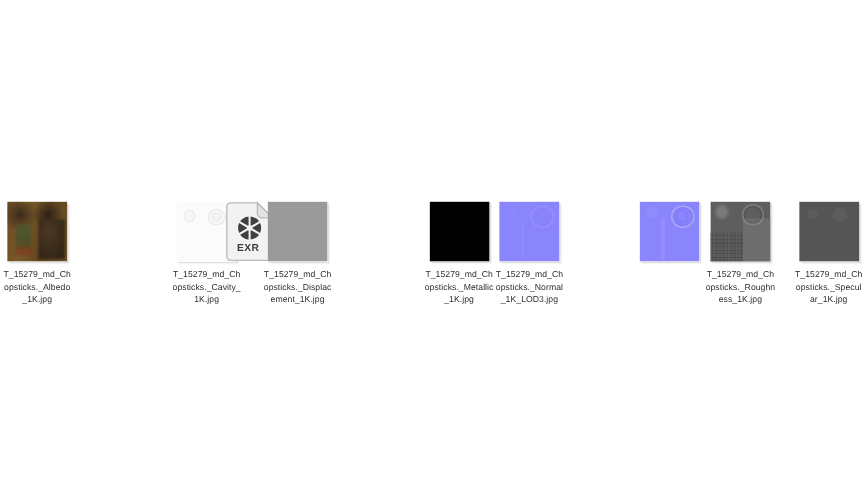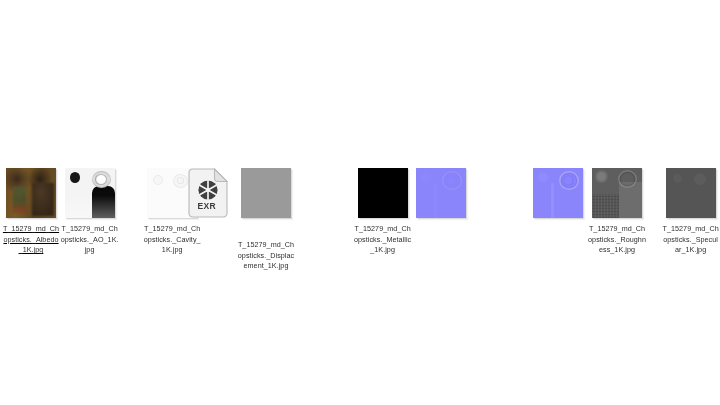--- a/index.html
+++ b/index.html
@@ -275,43 +275,30 @@
     color: #2f2f2f;
     font-family: "Liberation Sans", sans-serif;
     word-break: break-all;
     letter-spacing: 0.05px;
   }
 </style>
 </head>
 <body>
 
 <div id="file-grid">
-    <div class="file-item" style="left: 2px; text-decoration: underline;">
+    <div class="file-item" style="left: 2px;">
       <div class="thumb-wrap">
         <div class="thumb albedo">
           <div class="tx-base"></div>
           <div class="tx-layer a-greens"></div>
           <div class="tx-layer a-dark"></div>
           <div class="tx-layer a-red"></div>
         </div>
       </div>
       <div class="file-label">T_15279_md_Chopsticks._Albedo_1K.jpg</div>
-    </div>
-    <div class="file-item" style="left: 60.6px;">
-      <div class="thumb-wrap">
-        <div class="thumb ao">
-          <div class="tx-base"></div>
-          <div class="tx-layer ao-block"></div>
-          <div class="tx-layer ao-blob"></div>
-          <div class="tx-layer ao-ring"></div>
-          <div class="tx-layer ao-ring2"></div>
-          <div class="tx-layer ao-grad"></div>
-        </div>
-      </div>
-      <div class="file-label">T_15279_md_Chopsticks._AO_1K.jpg</div>
     </div>
     <div class="file-item" style="left: 119.2px; margin-left: 24px;">
       <div class="thumb-wrap">
         <div class="thumb cavity">
           <div class="tx-base"></div>
           <div class="tx-layer cv-c1"></div>
           <div class="tx-layer cv-c2"></div>
           <div class="tx-layer cv-c3"></div>
         </div>
       </div>
@@ -333,21 +320,21 @@
                 <line x1="0" y1="0" x2="-8.3" y2="4.8"></line>
                 <line x1="0" y1="0" x2="-8.3" y2="-4.8"></line>
               </g>
               <circle cx="0" cy="0" r="2.2" fill="#f2f2f2"></circle>
             </g>
           </svg>
           <div class="exr-label">EXR</div>
         </div>
       </div>
     </div>
-    <div class="file-item" style="left: 237px; gap: 16px;">
+    <div class="file-item" style="left: 219px;">
       <div class="thumb-wrap">
         <div class="thumb disp">
           <div class="tx-base"></div>
         </div>
       </div>
       <div class="file-label">T_15279_md_Chopsticks._Displacement_1K.jpg</div>
     </div>
     <div class="file-item" style="left: 353.6px;">
       <div class="thumb-wrap">
         <div class="thumb metallic">
@@ -359,20 +346,21 @@
     <div class="file-item" style="left: 412.2px;">
       <div class="thumb-wrap">
         <div class="thumb normal faint">
           <div class="tx-base"></div>
           <div class="tx-layer n-stem"></div>
           <div class="tx-layer n-ring"></div>
           <div class="tx-layer n-ring2"></div>
           <div class="tx-layer n-blob"></div>
         </div>
       </div>
+      <div class="file-label">T_15279_md_Chopsticks._Normal_1K_LOD3.jpg</div>
     </div>
     <div class="file-item" style="left: 529.4px;">
       <div class="thumb-wrap">
         <div class="thumb normal strong">
           <div class="tx-base"></div>
           <div class="tx-layer n-stem"></div>
           <div class="tx-layer n-ring"></div>
           <div class="tx-layer n-ring2"></div>
           <div class="tx-layer n-blob"></div>
         </div>

